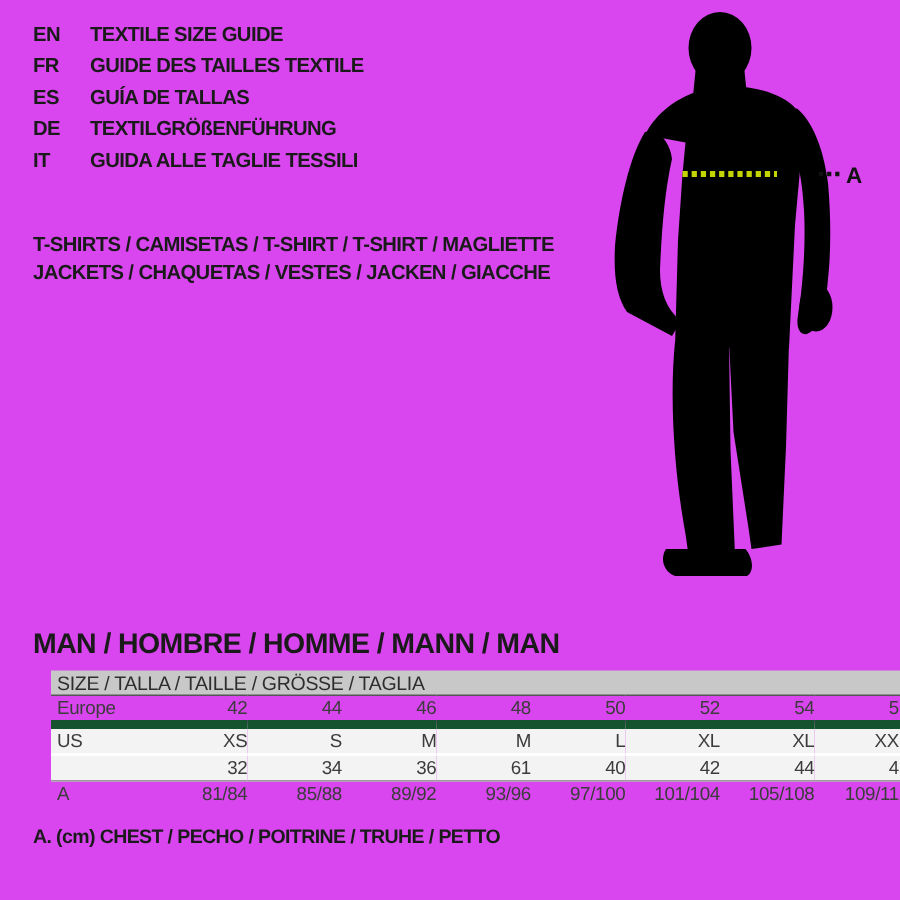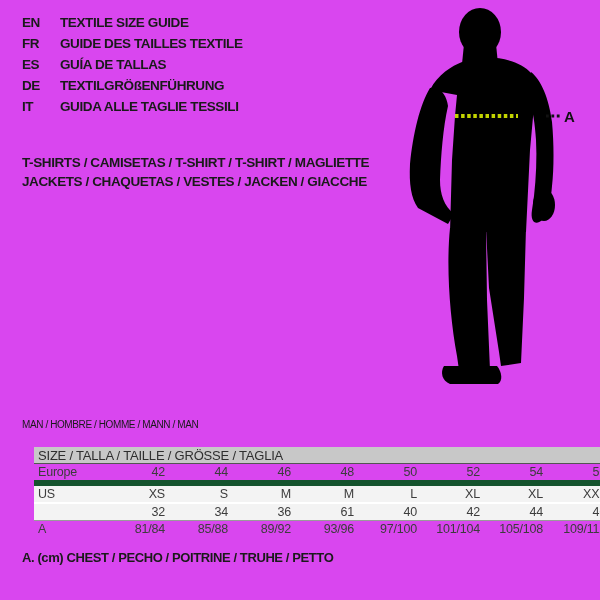--- a/index.html
+++ b/index.html
@@ -19,21 +19,21 @@
 
   
   .categories { position: absolute; left: 22px; top: 109px; font-weight: bold; font-size: 13.5px; line-height: 19px; letter-spacing: -0.4px; margin-top: 44px; }
 
   
   .figure { position: absolute; left: 400px; top: 0; width: 200px; height: 400px; }
   .figure svg { display: block; }
   .figure text { font-family: "Liberation Sans", sans-serif; font-weight: bold; font-size: 15px; fill: #111; }
 
   
-  .section-title { position: absolute; left: 22px; top: 419px; font-weight: normal; font-size: 10px; letter-spacing: -0.4px; }
+  .section-title { position: absolute; left: 22px; top: 419px; font-weight: bold; font-size: 19px; letter-spacing: -0.4px; }
 
   
   table.size-table {
     position: absolute; left: 34px; top: 447px; width: 572px;
     border-collapse: collapse; table-layout: fixed;
     font-size: 12.5px; color: #3c3c3c; letter-spacing: -0.2px;
   }
   table.size-table th {
     background: var(--table-header-bg, #c8c8c8);
     font-weight: normal; text-align: left; color: #2e2e2e;

